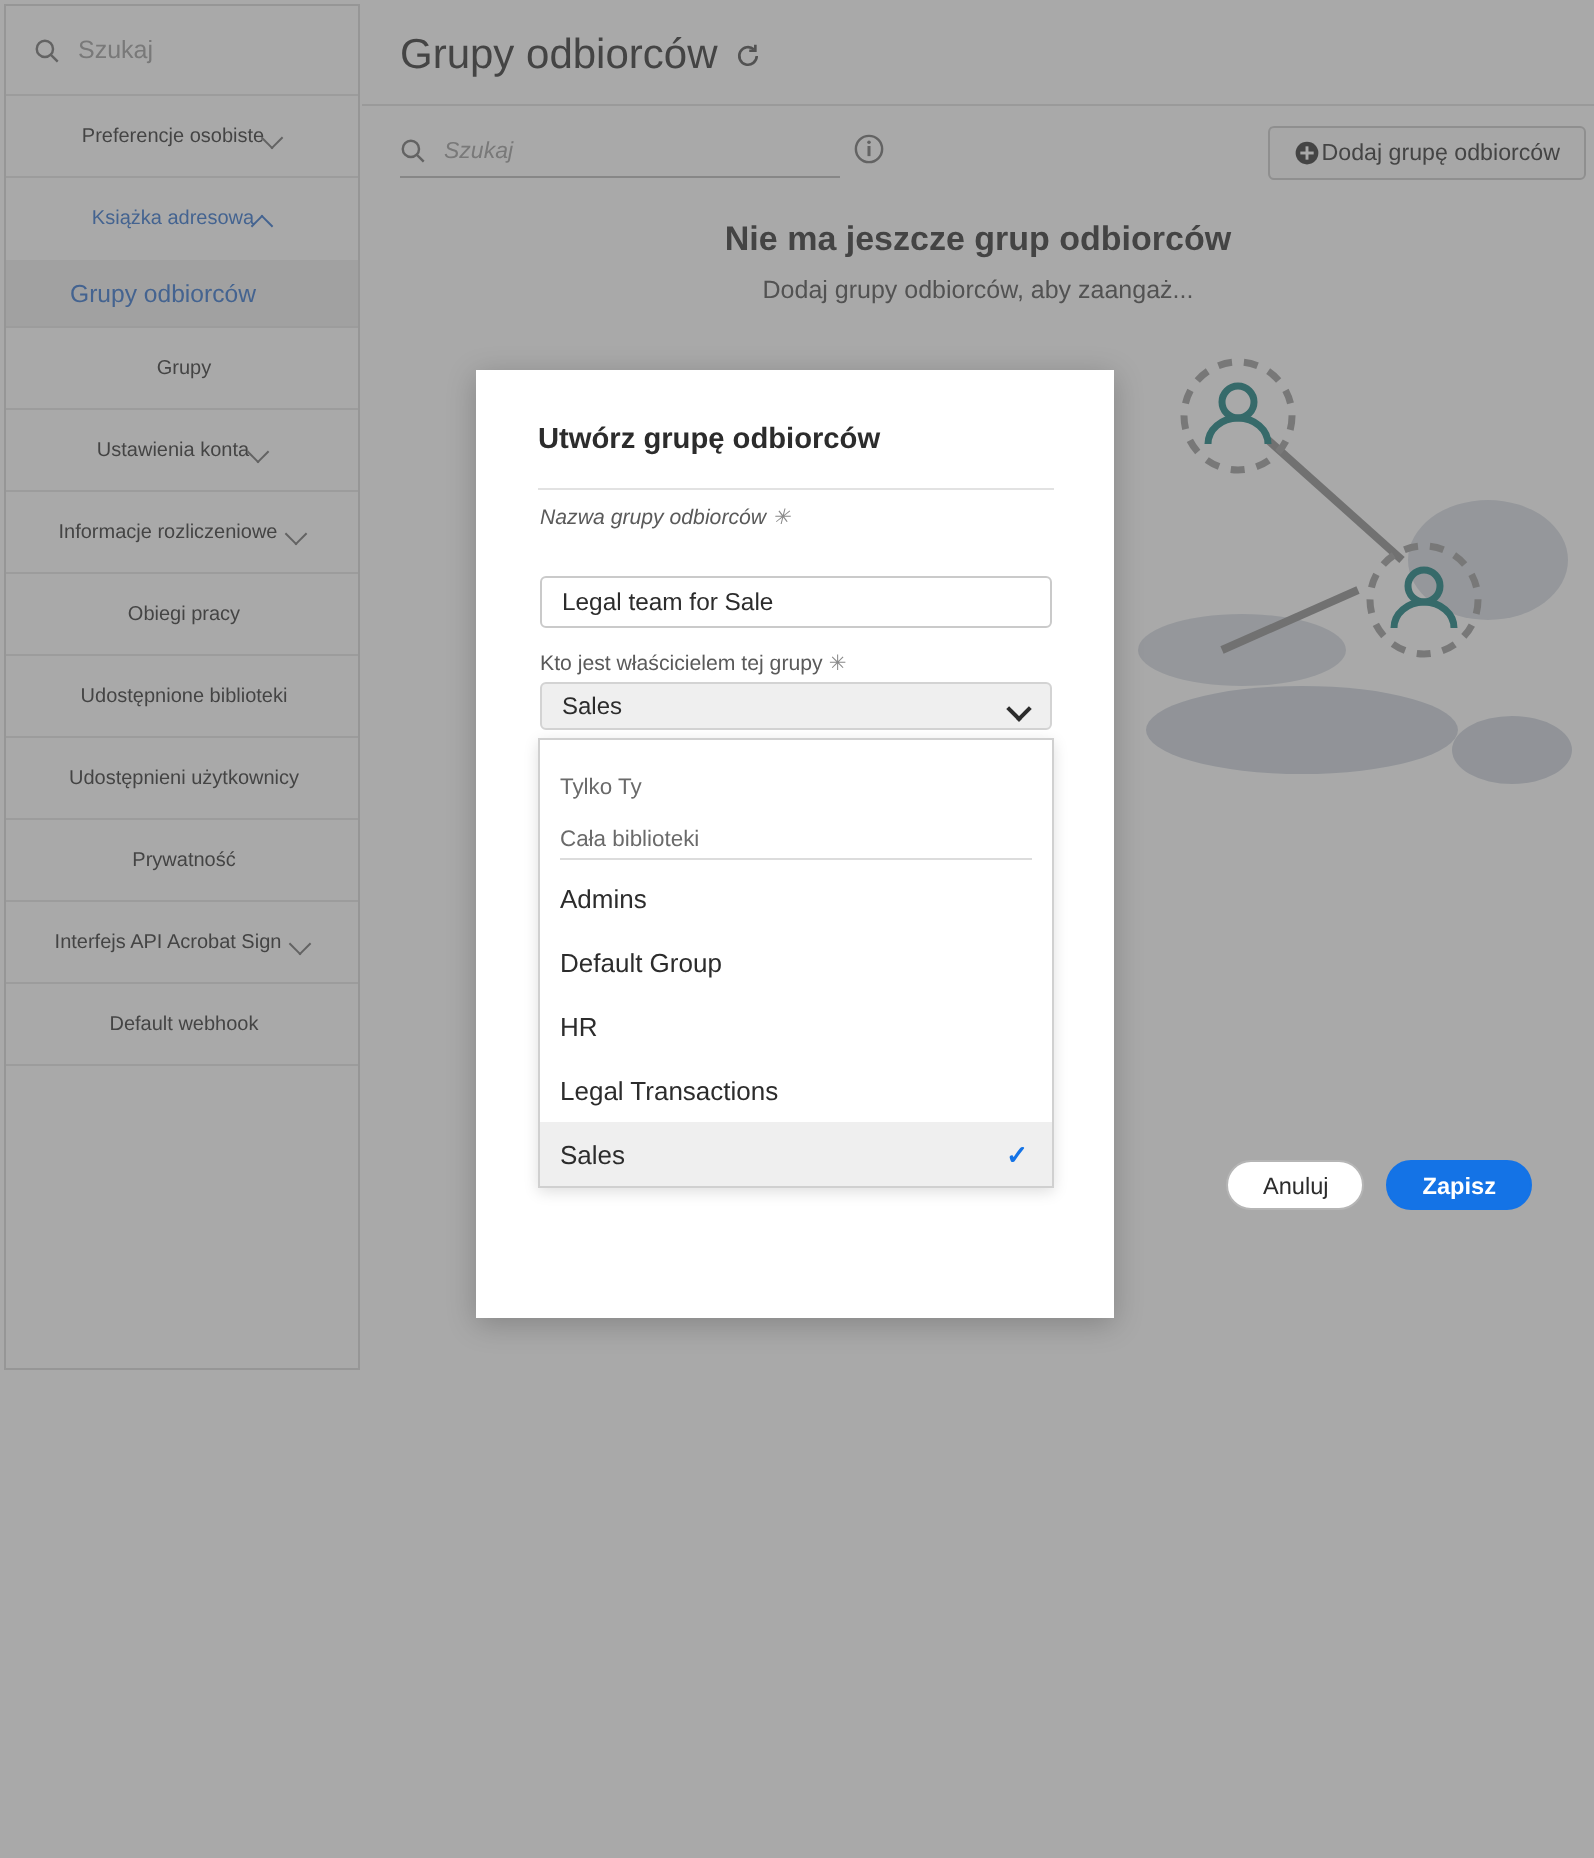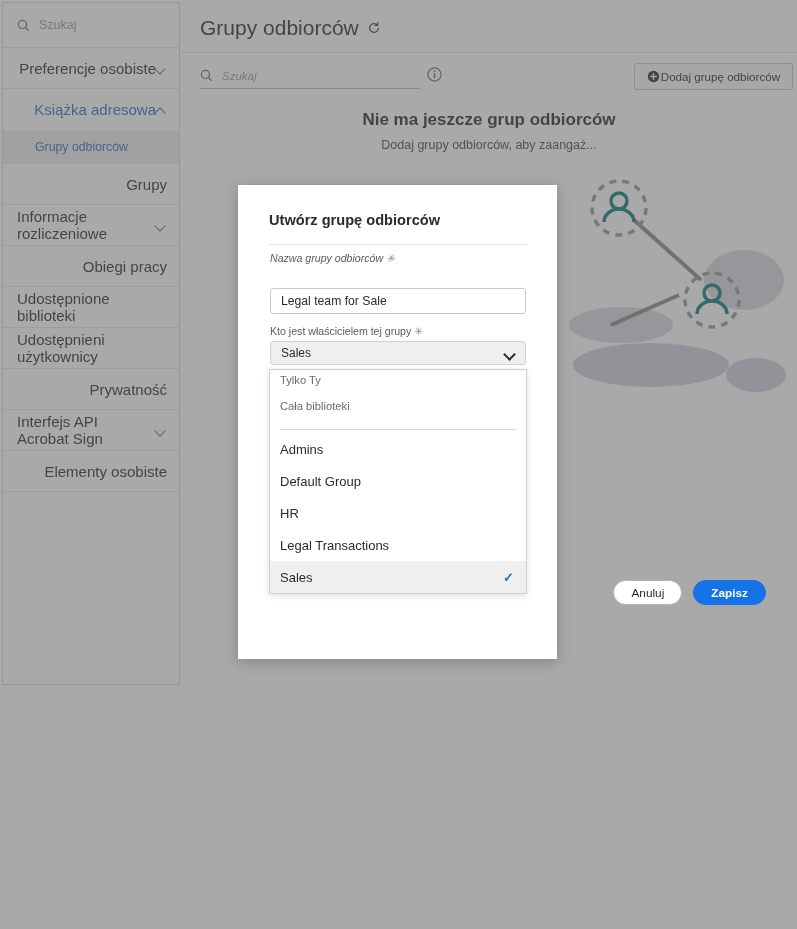--- a/index.html
+++ b/index.html
@@ -43,25 +43,25 @@
     box-sizing: border-box;
   }
   .side-search .label {
     font-size: 12.5px;
     color: #9b9b9b;
   }
   .side-item {
     height: 41px;
     display: flex;
     align-items: center;
-    justify-content: flex-end;
+    justify-content: center;
     padding: 0 12px 0 14px;
     border-bottom: 1px solid #e4e4e4;
     box-sizing: border-box;
-    font-size: 15px;
+    font-size: 10px;
     color: #2c2c2c;
   }
   .side-item.active > .side-label { color: #2c6ecb; }
   .side-item.active { border-bottom: none; }
   .side-sub {
     height: 34px;
     display: flex;
     align-items: center;
     padding-left: 32px;
     background: #eeeeee;
@@ -271,21 +271,21 @@
     width: 258px;
     background: #ffffff;
     border: 1px solid #d0d0d0;
     box-shadow: 0 2px 7px rgba(0,0,0,0.13);
     box-sizing: border-box;
     padding: 4px 0 0 0;
   }
   .dd-special {
     height: 26px;
     display: flex;
-    align-items: flex-start;
+    align-items: flex-end;
     padding-left: 10px;
     font-size: 11.2px;
     color: #6a6a6a;
   }
   #dd-rule {
     margin: 3px 10px 3px 10px;
     border-top: 1px solid #dcdcdc;
   }
   .dd-item {
     height: 32px;
@@ -361,41 +361,45 @@
     </div>
 
     <div class="side-sub">
       <span>Grupy odbiorców</span>
     </div>
 
     <div class="side-item">
       <span class="side-label">Grupy</span>
     </div>
     <div class="side-item">
+      <span class="side-label">Ustawienia konta</span>
+      <span class="chev"></span>
+    </div>
+    <div class="side-item">
       <span class="side-label">Informacje rozliczeniowe</span>
       <span class="chev chev-inline"></span>
     </div>
     <div class="side-item">
       <span class="side-label">Obiegi pracy</span>
     </div>
     <div class="side-item">
       <span class="side-label">Udostępnione biblioteki</span>
     </div>
     <div class="side-item">
       <span class="side-label">Udostępnieni użytkownicy</span>
     </div>
     <div class="side-item">
       <span class="side-label">Prywatność</span>
     </div>
     <div class="side-item">
       <span class="side-label">Interfejs API Acrobat Sign</span>
       <span class="chev chev-inline"></span>
     </div>
     <div class="side-item">
-      <span class="side-label">Elementy osobiste</span>
+      <span class="side-label">Default webhook</span>
     </div>
   </div>
 
   <div id="main">
 
     <div id="page-title-row">
       <span id="page-title">Grupy odbiorców</span>
       <svg class="refresh-icon" viewBox="0 0 16 16">
         <path d="M13 8a5 5 0 1 1-1.6-3.7" fill="none" stroke="#4a4a4a" stroke-width="1.5"></path>
         <path d="M12.2 1.5 L12.2 5 L8.7 5" fill="none" stroke="#4a4a4a" stroke-width="1.5"></path>

